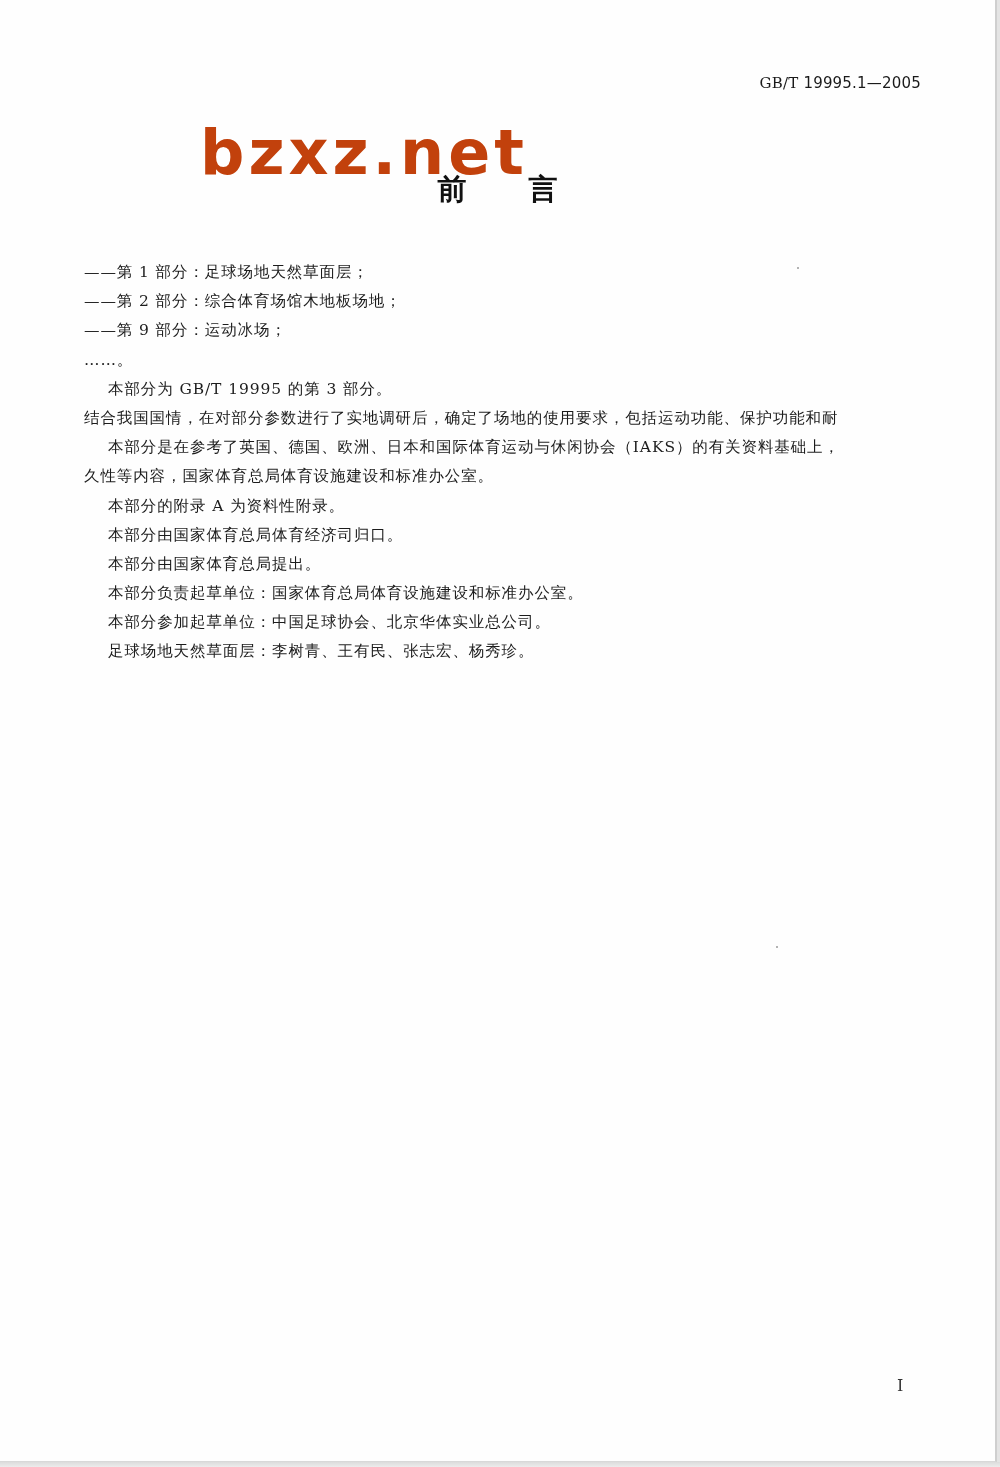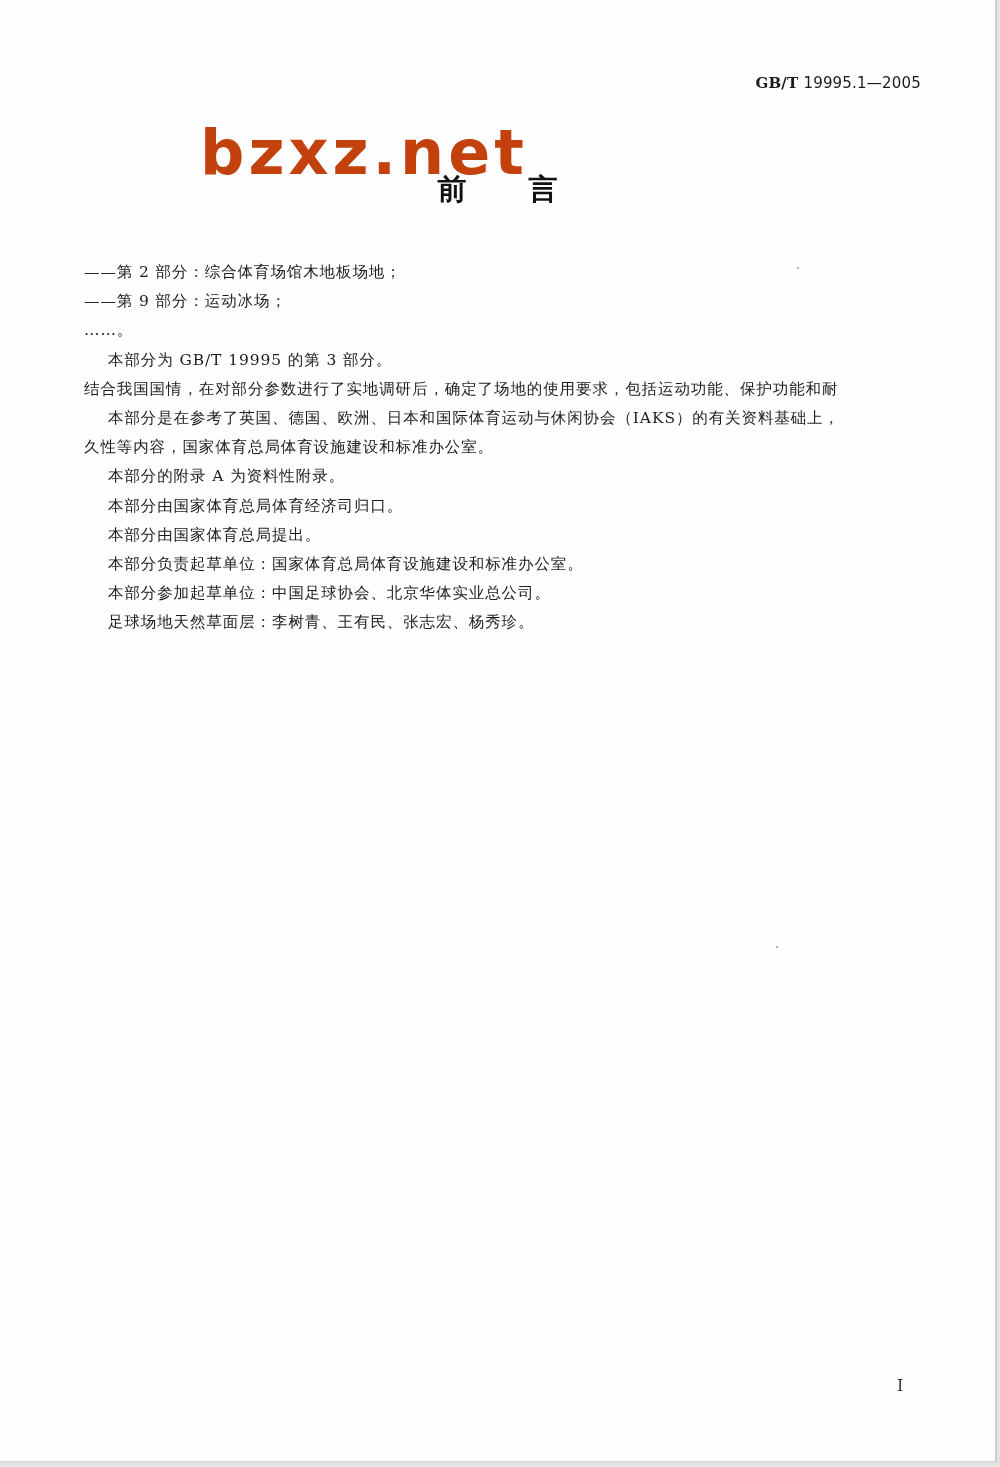--- a/index.html
+++ b/index.html
@@ -36,21 +36,21 @@
       position: absolute;
       top: 74px;
       right: 74px;
       font-family: "DejaVu Sans", sans-serif;
       font-size: 15px;
       color: #1a1a1a;
       letter-spacing: 0.2px;
     }
     .std-code .gbt {
       font-family: "DejaVu Serif", serif;
-      font-weight: bold;
+      font-weight: normal;
     }
     .watermark {
       position: absolute;
       left: 200px;
       top: 122px;
       font-family: "DejaVu Sans", sans-serif;
       font-weight: bold;
       font-size: 62px;
       letter-spacing: 4px;
       color: #c2410c;
@@ -119,20 +119,21 @@
     <span>19995.1—2005</span>
   </div>
 
   <div class="watermark">bzxz.net</div>
 
   <div class="heading">
     <span>前</span><span>言</span>
   </div>
 
   <div class="body-text">
+    <div class="line cont">——第 1 部分：足球场地天然草面层；</div>
     <div class="line cont">——第 2 部分：综合体育场馆木地板场地；</div>
     <div class="line cont">——第 9 部分：运动冰场；</div>
     <div class="line cont">……。</div>
     <div class="line">本部分为 GB/T 19995 的第 3 部分。</div>
     <div class="line cont">结合我国国情，在对部分参数进行了实地调研后，确定了场地的使用要求，包括运动功能、保护功能和耐</div>
     <div class="line">本部分是在参考了英国、德国、欧洲、日本和国际体育运动与休闲协会（IAKS）的有关资料基础上，</div>
     <div class="line cont">久性等内容，国家体育总局体育设施建设和标准办公室。</div>
     <div class="line">本部分的附录 A 为资料性附录。</div>
     <div class="line">本部分由国家体育总局体育经济司归口。</div>
     <div class="line">本部分由国家体育总局提出。</div>

